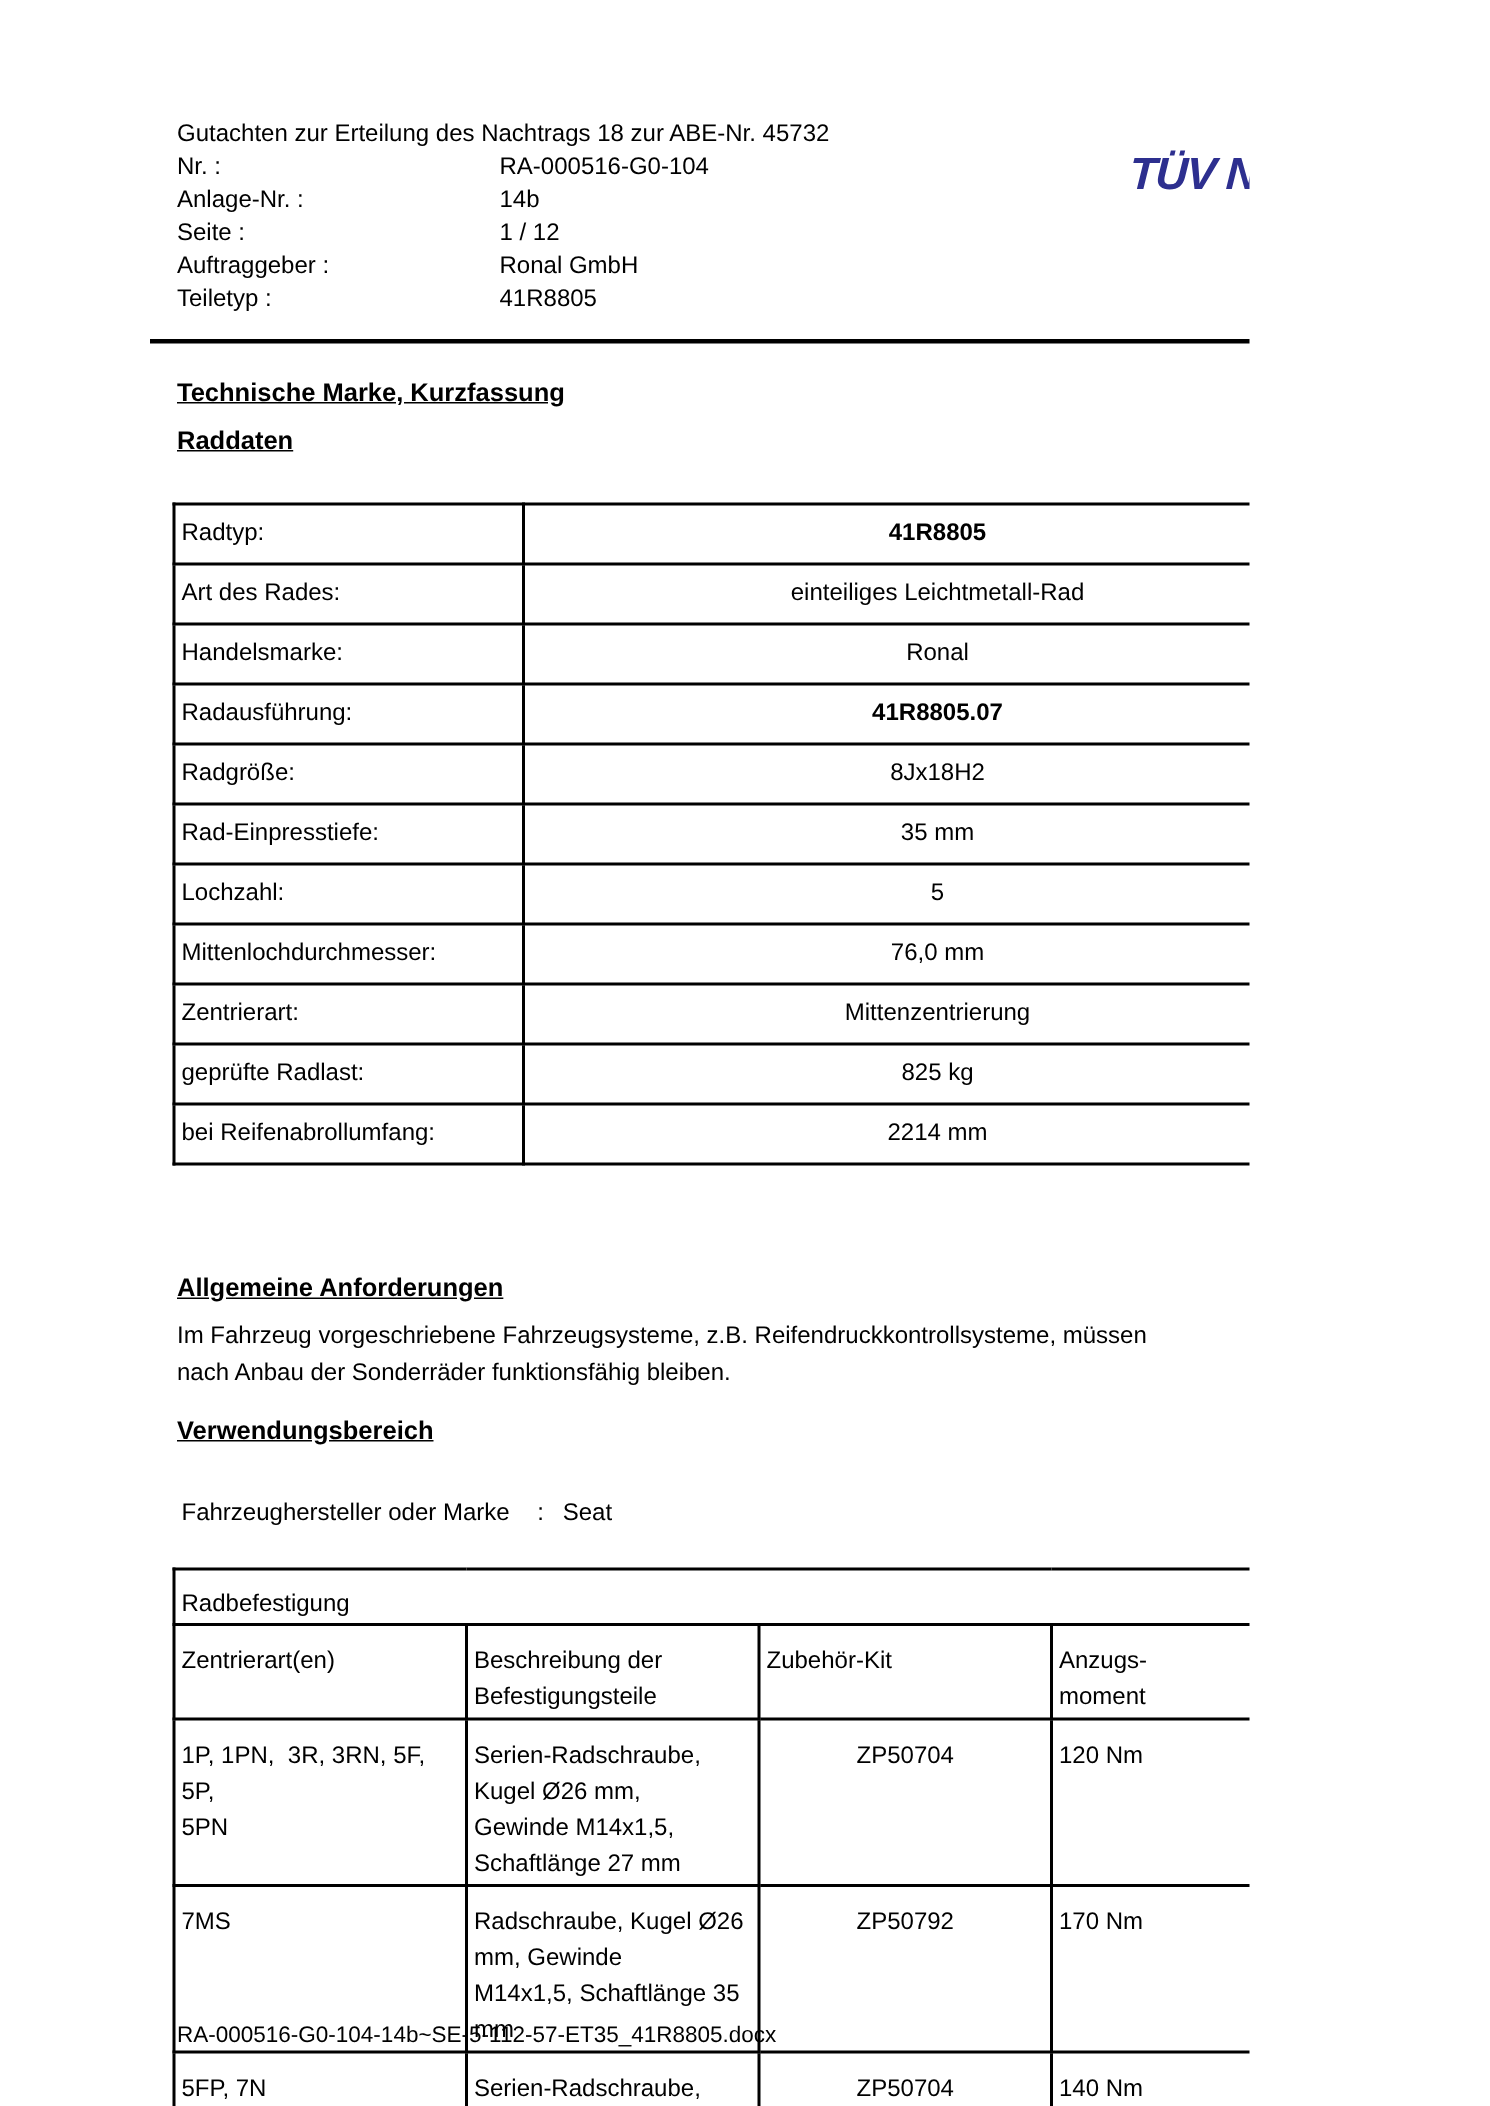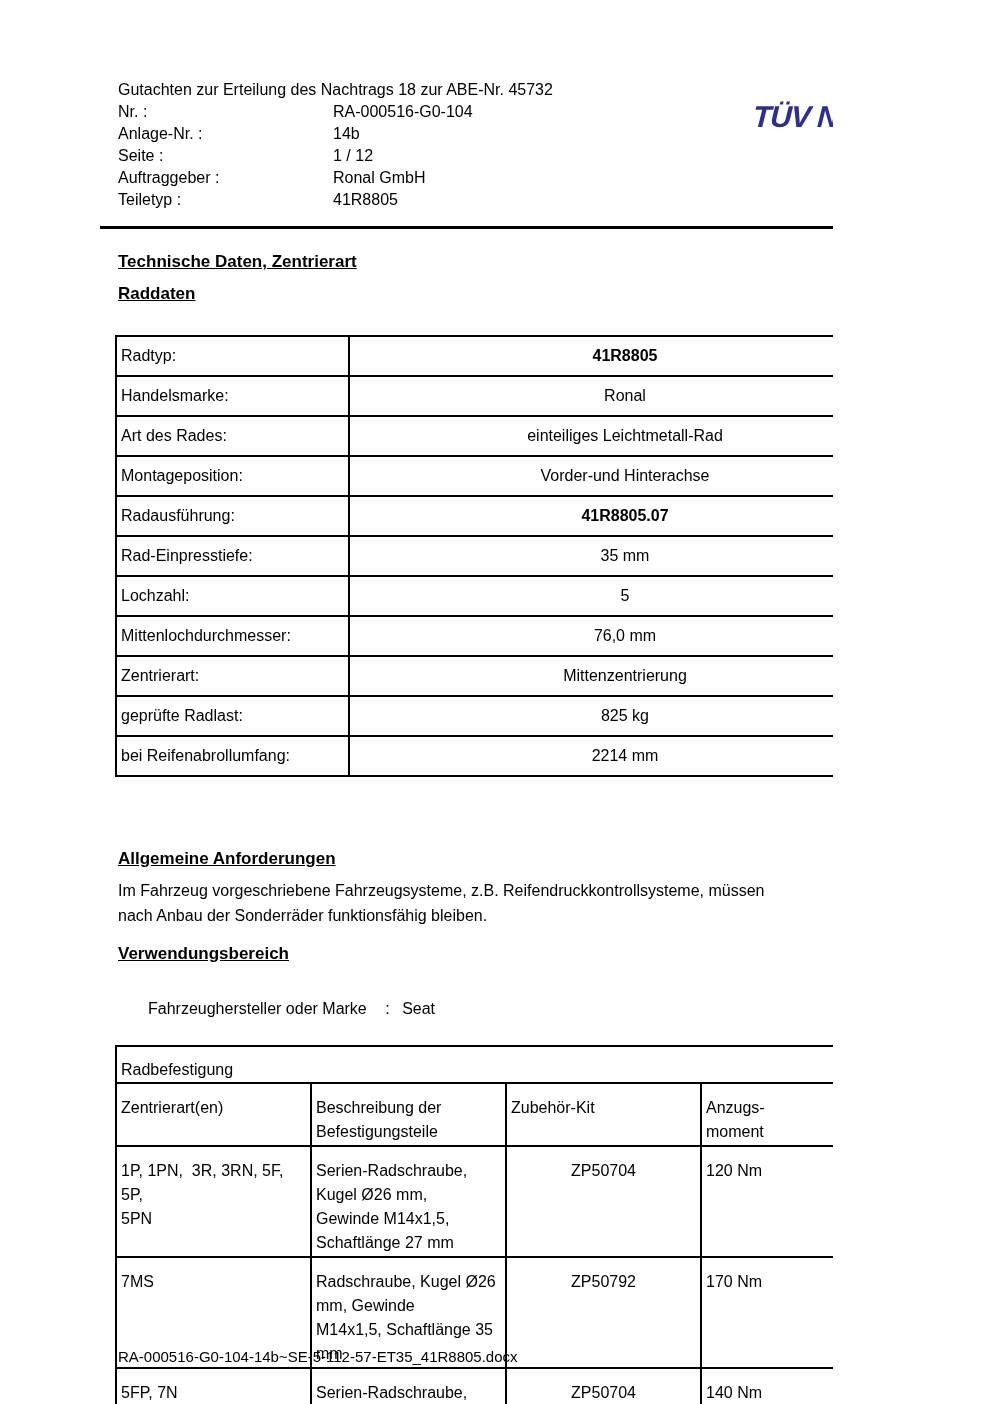--- a/index.html
+++ b/index.html
@@ -44,21 +44,21 @@
   .t1 .c-label { width:223px; text-align:left; }
   .t1 .c-value { text-align:center; }
   .t1 .v-bold  { font-weight:bold; }
 
   
   .para {
     position:absolute; left:118px; top:878px; width:795px;
     font-size:16px; line-height:25px; white-space:pre-wrap;
   }
   .hersteller { position:absolute; left:121px; top:1000px; font-size:16px; white-space:nowrap; }
-  .hersteller .lbl { display:inline-block;margin-left:27px; }
+  .hersteller .lbl { display:inline-block; }
   .hersteller .sep { display:inline-block; margin:0 8px 0 14px; }
 
   
   .t2 { position:absolute; left:115px; top:1045px; width:782px; border-collapse:collapse; table-layout:fixed; }
   .t2 td {
     border:2px solid #000; font-size:16px; line-height:24px;
     padding:12px 4px 1px 4px; white-space:pre-wrap; vertical-align:top;
   }
   .t2 .cap { height:22px; line-height:22px; }
   .t2 .col-typ   { width:273px; }
@@ -102,44 +102,44 @@
   <div class="logo">
     <svg width="215" height="125" viewBox="0 0 215 125">
       <path d="M 103 24 A 46 46 0 1 1 175 82" fill="none" stroke="#2d2f8f" stroke-width="5.5" stroke-linecap="round"></path>
     </svg>
     <div class="logo-brand">TÜV NORD</div>
     <div class="logo-tagline">Mobilität</div>
   </div>
 
   <div class="hdr-rule"></div>
 
-  <div class="h h-tech">Technische Daten, Zentrierart</div>
+  <div class="h h-tech">Technische Marke, Kurzfassung</div>
   <div class="h h-rad">Raddaten</div>
 
   <table class="t1">
     <tbody>
       <tr>
         <td class="c-label">Radtyp:</td>
         <td class="c-value v-bold">41R8805</td>
       </tr>
       <tr>
+        <td class="c-label">Art des Rades:</td>
+        <td class="c-value">einteiliges Leichtmetall-Rad</td>
+      </tr>
+      <tr>
         <td class="c-label">Handelsmarke:</td>
         <td class="c-value">Ronal</td>
       </tr>
       <tr>
-        <td class="c-label">Art des Rades:</td>
-        <td class="c-value">einteiliges Leichtmetall-Rad</td>
-      </tr>
-      <tr>
-        <td class="c-label">Montageposition:</td>
-        <td class="c-value">Vorder-und Hinterachse</td>
-      </tr>
-      <tr>
         <td class="c-label">Radausführung:</td>
         <td class="c-value v-bold">41R8805.07</td>
+      </tr>
+      <tr>
+        <td class="c-label">Radgröße:</td>
+        <td class="c-value">8Jx18H2</td>
       </tr>
       <tr>
         <td class="c-label">Rad-Einpresstiefe:</td>
         <td class="c-value">35 mm</td>
       </tr>
       <tr>
         <td class="c-label">Lochzahl:</td>
         <td class="c-value">5</td>
       </tr>
       <tr>

